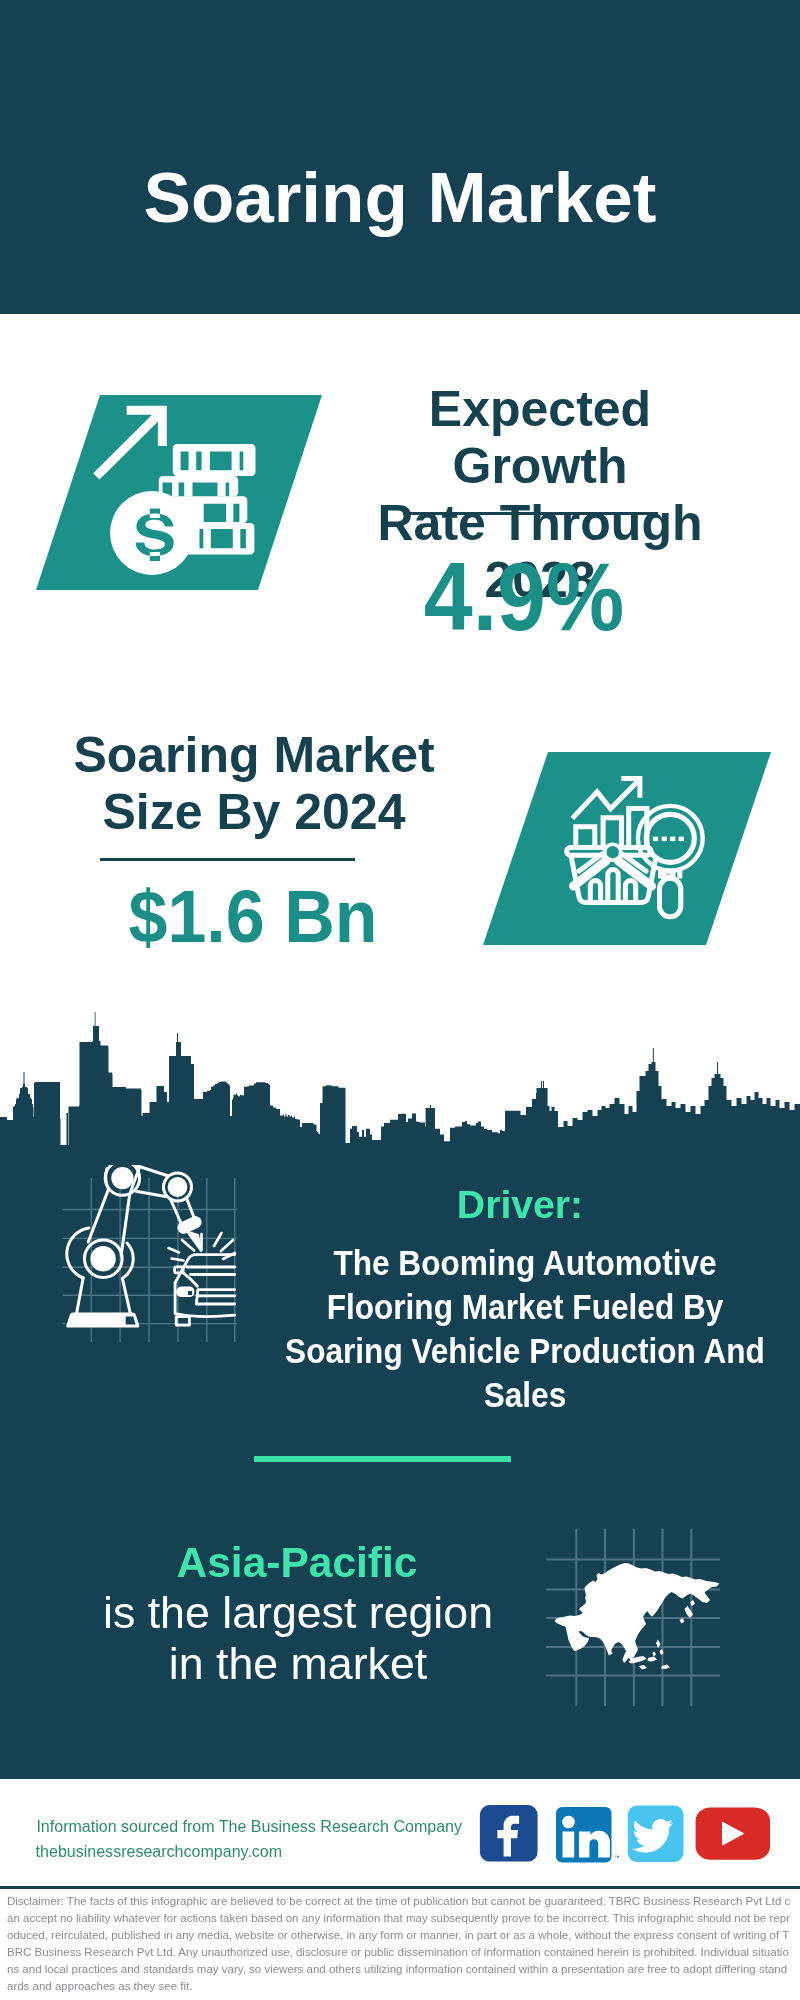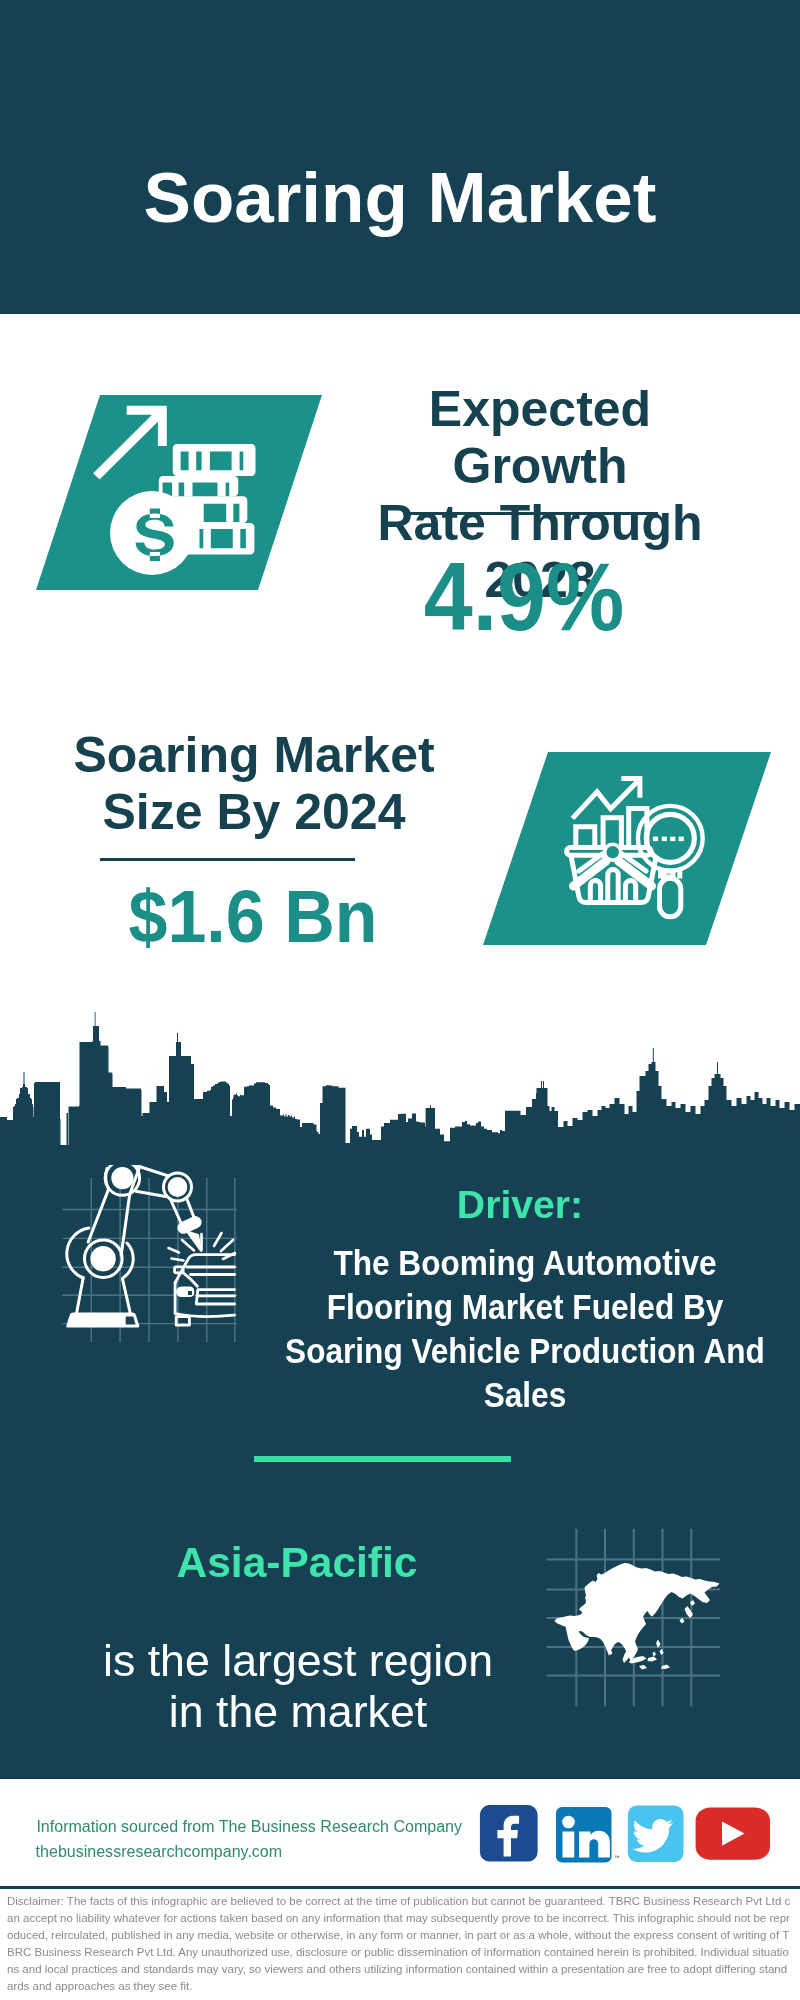--- a/index.html
+++ b/index.html
@@ -227,21 +227,21 @@
   <div class="driver-label" style="left:320px; top:1185px; width:400px;">Driver:</div>
   <div class="driver-text" style="left:275px; top:1241px; width:500px;">
     <span>The Booming Automotive</span><br>
     <span>Flooring Market Fueled By</span><br>
     <span>Soaring Vehicle Production And</span><br>
     <span>Sales</span>
   </div>
   <div class="sep" style="left:254px; top:1456px; width:257px;"></div>
 
   <div class="region-main" style="left:97px; top:1540px; width:400px;">Asia-Pacific</div>
-  <div class="region-sub" style="left:98px; top:1588px; width:400px;margin-top:48px;">
+  <div class="region-sub" style="left:98px; top:1588px; width:400px;">
     <span>is the largest region</span><br>
     <span>in the market</span>
   </div>
 
   <svg class="icon-svg" style="position:absolute; left:543px; top:1520px;" width="190" height="192" viewBox="0 0 190 192">
     <g stroke="#4E7183" stroke-width="2.0" fill="none">
       <path d="M33.3,8.8 V186.3 M62.0,8.8 V186.3 M90.8,8.8 V186.3 M119.5,8.8 V186.3 M148.3,8.8 V186.3"></path>
       <path d="M3.3,39.5 H177 M3.3,69.5 H177 M3.3,98 H177 M3.3,127 H177 M3.3,155.5 H177"></path>
     </g>
     <g fill="#ffffff">

